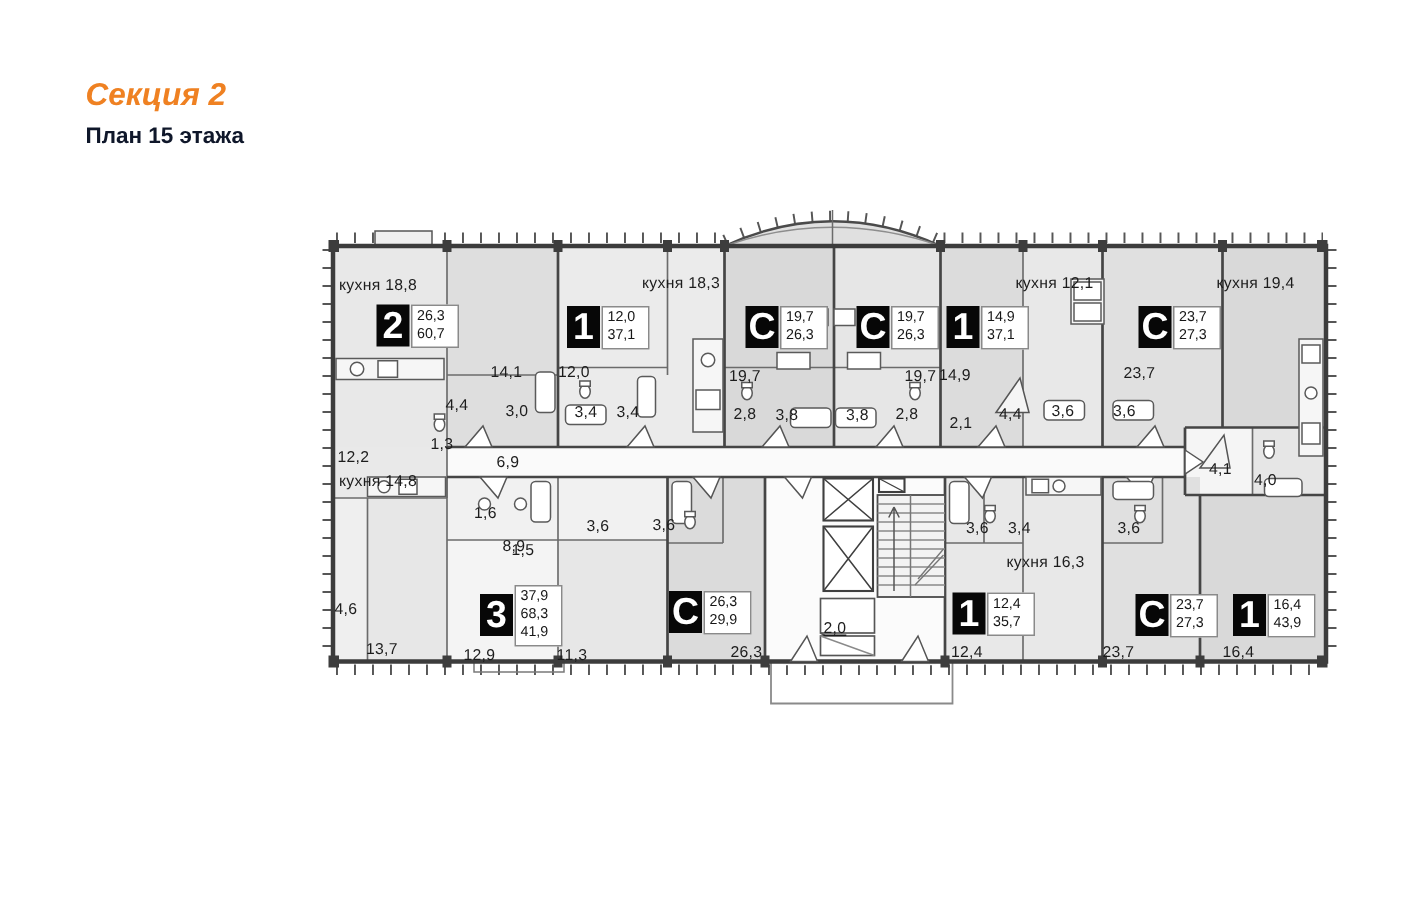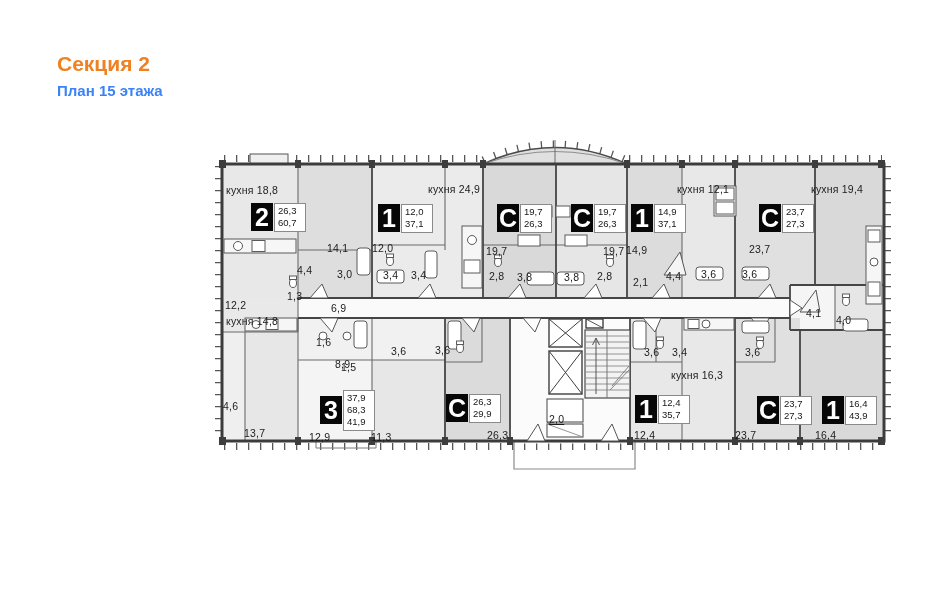--- a/index.html
+++ b/index.html
@@ -2,22 +2,22 @@
 <html><head>
 <meta charset="utf-8">
 <style>
   html,body{margin:0;padding:0;}
   body{width:941px;height:600px;background:#ffffff;position:relative;overflow:hidden;
        font-family:"Liberation Sans",sans-serif;}
   #page{position:absolute;left:0;top:0;width:941px;height:600px;background:#fff;}
 
   .header{position:absolute;left:57px;top:44px;}
   .h-building{font-size:21px;font-weight:bold;color:#ef8122;letter-spacing:.2px;}
-  .h-section{font-size:21px;font-weight:bold;color:#ef8122;margin-top:8px;}
-  .h-floor{font-size:15px;font-weight:bold;color:#3b82f6;margin-top:6px;}
+  .h-section{font-size:21px;font-weight:bold;color:#ef8122;margin-top:8px;font-style:italic;}
+  .h-floor{font-size:15px;font-weight:bold;color:#0f172a;margin-top:6px;}
 
   .plan-svg{position:absolute;left:0;top:0;}
   #labels-layer,#badges-layer{position:absolute;left:0;top:12px;width:941px;height:600px;pointer-events:none;}
 
   .room-label{position:absolute;font-size:10.5px;color:#1c1c1c;white-space:nowrap;letter-spacing:.2px;}
   .apt-badge{position:absolute;display:flex;align-items:center;gap:1px;}
   .badge-sq{width:22px;height:28px;background:#070707;color:#fff;font-weight:bold;
             font-size:25px;line-height:28px;text-align:center;}
   .badge-vals{background:#ffffff;border:1px solid #8a8a8a;padding:1px 3px 2px 3px;
               font-size:9.5px;line-height:1.25;color:#161616;min-width:24px;}
@@ -247,21 +247,21 @@
         <rect x="842.5" y="294" width="7" height="3.5"></rect>
       <circle cx="323" cy="336" r="4"></circle>
         <circle cx="347" cy="336" r="4"></circle>
     </g>
   </svg>
 
   <div id="labels-layer">
       <div class="room-label" style="left: 226px; top: 172px;">кухня 18,8</div>
       <div class="room-label" style="left: 327px; top: 230px;">14,1</div>
       <div class="room-label" style="left: 372px; top: 230px;">12,0</div>
-      <div class="room-label" style="left: 428px; top: 171px;">кухня 24,9</div>
+      <div class="room-label" style="left: 428px; top: 171px;">кухня 18,3</div>
       <div class="room-label" style="left: 486px; top: 233px;">19,7</div>
       <div class="room-label" style="left: 603px; top: 233px;">19,7</div>
       <div class="room-label" style="left: 626px; top: 232px;">14,9</div>
       <div class="room-label" style="left: 677px; top: 171px;">кухня 12,1</div>
       <div class="room-label" style="left: 749px; top: 231px;">23,7</div>
       <div class="room-label" style="left: 811px; top: 171px;">кухня 19,4</div>
       <div class="room-label" style="left: 297px; top: 252px;">4,4</div>
       <div class="room-label" style="left: 337px; top: 256px;">3,0</div>
       <div class="room-label" style="left: 383px; top: 257px;">3,4</div>
       <div class="room-label" style="left: 411px; top: 257px;">3,4</div>

